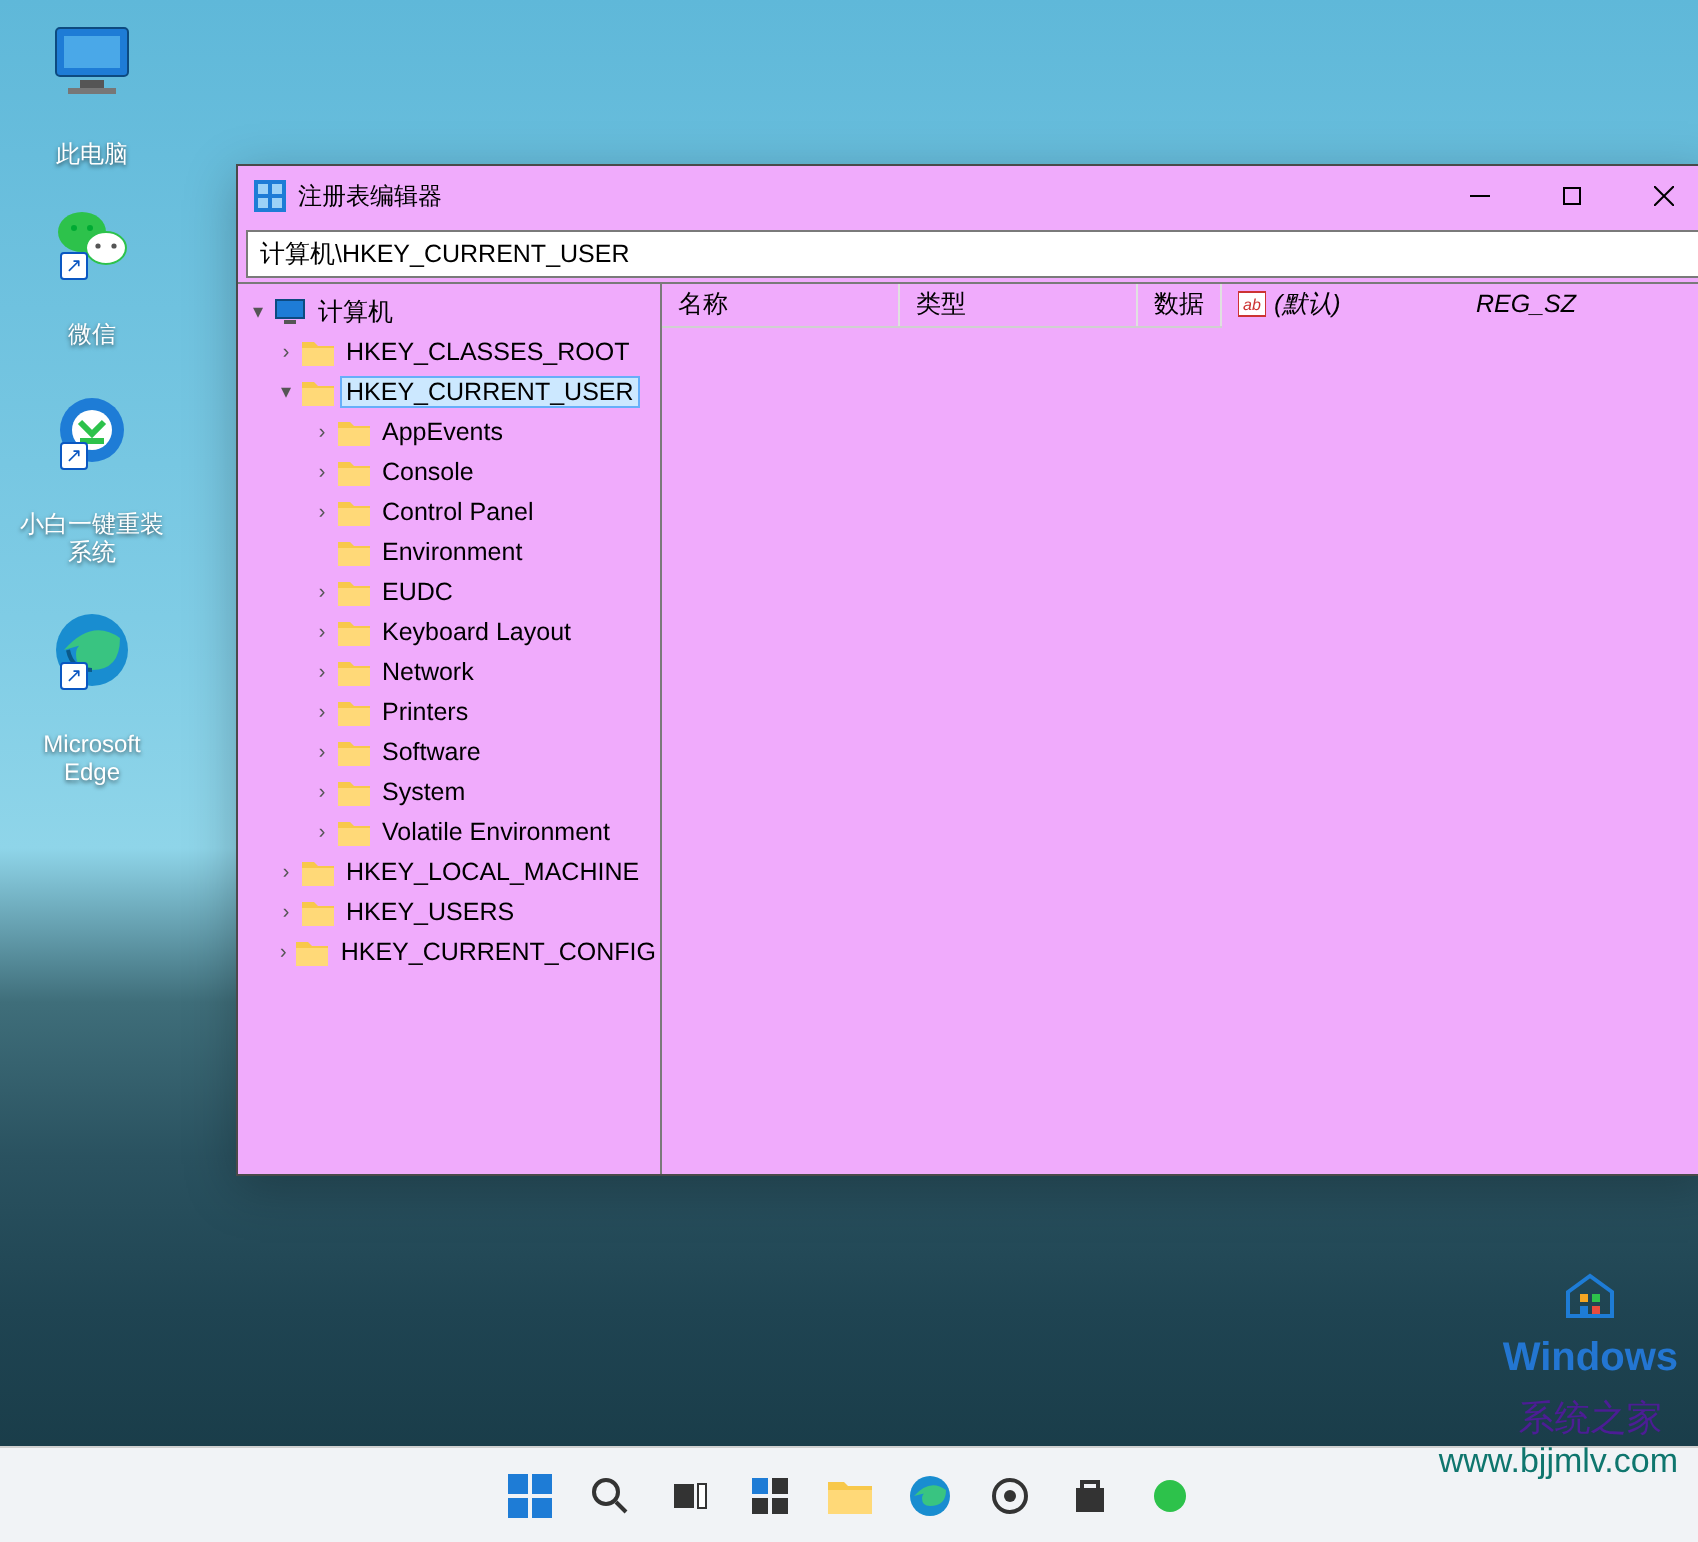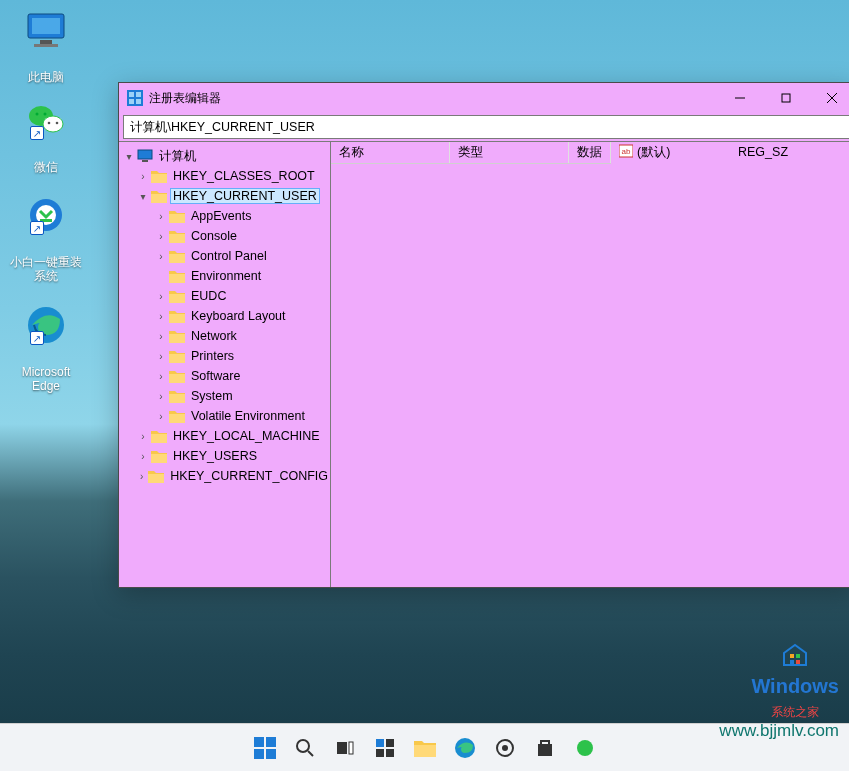--- a/index.html
+++ b/index.html
@@ -58,38 +58,38 @@
   .tree-row .twisty { width:12px; text-align:center; color:#555; font-size:10px; user-select:none; }
   .tree-row .folder-icon, .tree-row .pc-icon { width:16px; height:14px; margin:0 4px 0 2px; flex-shrink:0; }
   .tree-row .lbl { padding:0 2px; }
   .tree-row.selected .lbl { background:#cce8ff; outline:1px solid #66aef9; }
 
   .list { flex:1; display:flex; font-size:12.5px; }
   .list-header { display:flex; height:22px; border-bottom:1px solid #d0d0d0; }
   .list-header .col { padding:2px 8px; border-right:1px solid #e0e0e0; }
   .list-rows { flex:1; }
   .list-row { display:flex; height:20px; align-items:center; }
-  .list-row .cell { padding:0 8px; display:flex; align-items:flex-start; gap:4px; }
+  .list-row .cell { padding:0 8px; display:flex; align-items:center; gap:4px;font-style:italic; }
 
   .c-name { width:119px; }
   .c-type { width:119px; }
   .c-data { flex:1; }
 
   
   .taskbar {
     position:absolute; left:0; bottom:0; width:100%; height:48px;
     background:#f1f3f6;
     display:flex; align-items:center; justify-content:center;
     border-top:1px solid #d0d0d0;
   }
   .tb-item { width:40px; height:40px; display:flex; align-items:center; justify-content:center; border-radius:4px; cursor:pointer; }
 
   
   .wm-box { position:absolute; right:10px; bottom:50px; display:flex; align-items:center; gap:6px; color:#2376d2; font-size:20px; font-weight:600;flex-direction:column; }
-  .wm-sub { color:#ef4444; font-size:12px; font-weight:400; }
+  .wm-sub { color:#4c1d95; font-size:18px; font-weight:400; }
   .wm-url { position:absolute; right:10px; bottom:30px; color:#0f766e; font-size:17px; }
 </style>
 </head>
 <body>
 
 <div id="desktop-icons">
     <div class="desktop-icon" style="left: 8px; top: 10px;">
       <div class="icon-box" style="position:relative">
         <svg width="44" height="40" viewBox="0 0 44 40">
           <rect x="4" y="4" width="36" height="24" rx="2" fill="#1e7cd6" stroke="#0d4a80"></rect>

